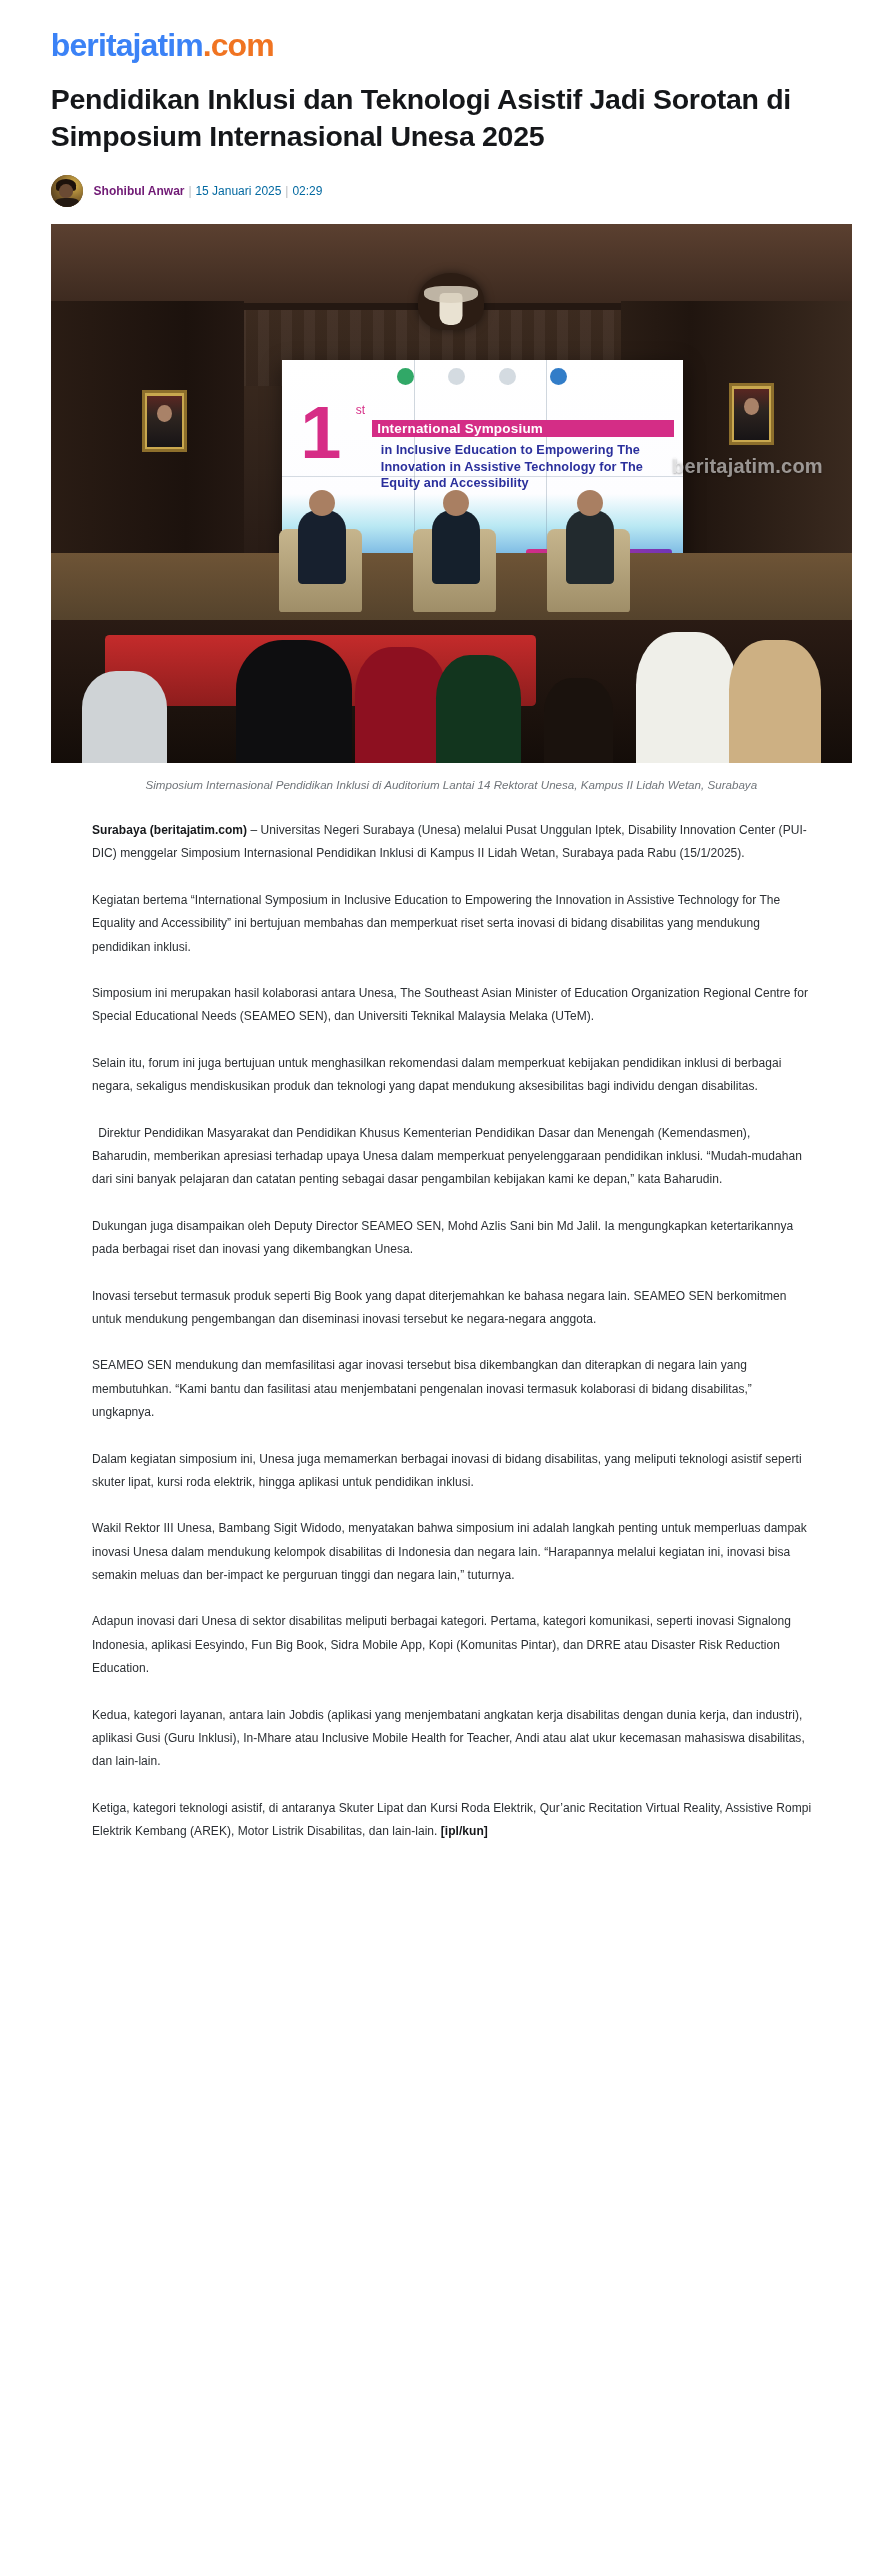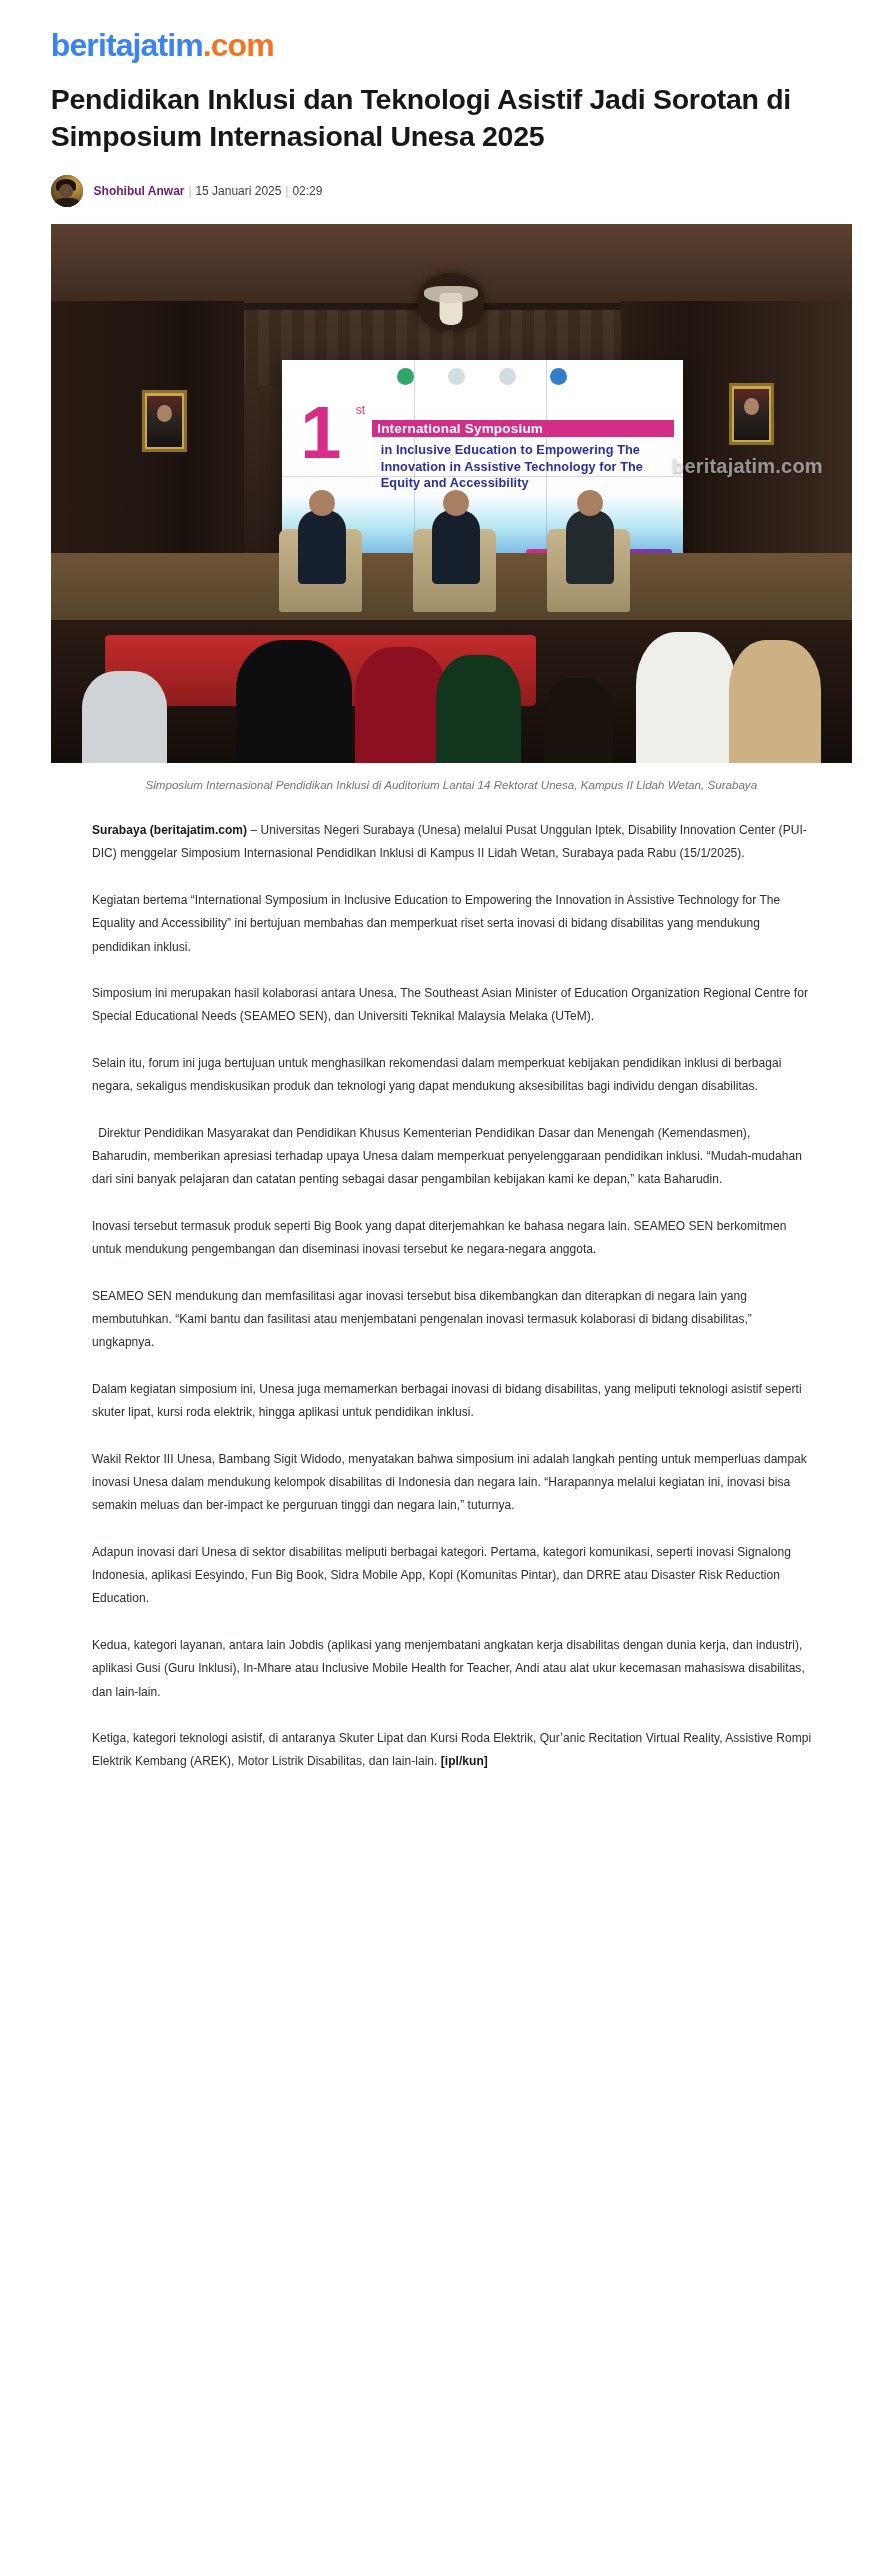--- a/index.html
+++ b/index.html
@@ -48,21 +48,21 @@
     background: #6b5638;
     position: relative;
   }
   .avatar .av-bg { position:absolute; inset:0; background: radial-gradient(circle at 70% 30%, #d8b24a 0%, #8a6a2e 45%, #3a2a18 100%); }
   .avatar .av-face { position:absolute; left:26%; top:26%; width:42%; height:46%; border-radius:50% 50% 45% 45%; background:#6a4a33; }
   .avatar .av-hair { position:absolute; left:16%; top:10%; width:64%; height:40%; border-radius:50% 50% 20% 20%; background:#1d120b; }
   .avatar .av-body { position:absolute; left:12%; bottom:0; width:76%; height:30%; border-radius:40% 40% 0 0; background:#241a12; }
   .byline-text { font-size: 12px; line-height:1.2; white-space:nowrap; }
   .byline-author { font-weight: 700; color:#701a75; }
   .byline-sep { color:#b9bcc0; padding: 0 3.9px; }
-  .byline-meta { color:#404040; }
+  .byline-meta { color:#0369a1; }
 
   
   .figure { margin: 0 0 0 10.8px; width: 801px; }
   .photo {
     position: relative;
     width: 801px;
     height: 539px;
     overflow: hidden;
     background: #2b1f17;
   }
@@ -253,20 +253,21 @@
   </figure>
 
   <div class="article">
 
     <p><b>Surabaya (beritajatim.com)</b><span> – </span><span>Universitas Negeri Surabaya (Unesa) melalui Pusat Unggulan Iptek, Disability Innovation Center (PUI-DIC) menggelar Simposium Internasional Pendidikan Inklusi di Kampus II Lidah Wetan, Surabaya pada Rabu (15/1/2025).</span></p>
 
     <p>Kegiatan bertema “International Symposium in Inclusive Education to Empowering the Innovation in Assistive Technology for The Equality and Accessibility” ini bertujuan membahas dan memperkuat riset serta inovasi di bidang disabilitas yang mendukung pendidikan inklusi.</p>
     <p>Simposium ini merupakan hasil kolaborasi antara Unesa, The Southeast Asian Minister of Education Organization Regional Centre for Special Educational Needs (SEAMEO SEN), dan Universiti Teknikal Malaysia Melaka (UTeM).</p>
     <p>Selain itu, forum ini juga bertujuan untuk menghasilkan rekomendasi dalam memperkuat kebijakan pendidikan inklusi di berbagai negara, sekaligus mendiskusikan produk dan teknologi yang dapat mendukung aksesibilitas bagi individu dengan disabilitas.</p>
     <p class="indent">Direktur Pendidikan Masyarakat dan Pendidikan Khusus Kementerian Pendidikan Dasar dan Menengah (Kemendasmen), Baharudin, memberikan apresiasi terhadap upaya Unesa dalam memperkuat penyelenggaraan pendidikan inklusi. “Mudah-mudahan dari sini banyak pelajaran dan catatan penting sebagai dasar pengambilan kebijakan kami ke depan,” kata Baharudin.</p>
+    <p>Dukungan juga disampaikan oleh Deputy Director SEAMEO SEN, Mohd Azlis Sani bin Md Jalil. Ia mengungkapkan ketertarikannya pada berbagai riset dan inovasi yang dikembangkan Unesa.</p>
     <p>Inovasi tersebut termasuk produk seperti Big Book yang dapat diterjemahkan ke bahasa negara lain. SEAMEO SEN berkomitmen untuk mendukung pengembangan dan diseminasi inovasi tersebut ke negara-negara anggota.</p>
     <p>SEAMEO SEN mendukung dan memfasilitasi agar inovasi tersebut bisa dikembangkan dan diterapkan di negara lain yang membutuhkan. “Kami bantu dan fasilitasi atau menjembatani pengenalan inovasi termasuk kolaborasi di bidang disabilitas,” ungkapnya.</p>
     <p>Dalam kegiatan simposium ini, Unesa juga memamerkan berbagai inovasi di bidang disabilitas, yang meliputi teknologi asistif seperti skuter lipat, kursi roda elektrik, hingga aplikasi untuk pendidikan inklusi.</p>
     <p>Wakil Rektor III Unesa, Bambang Sigit Widodo, menyatakan bahwa simposium ini adalah langkah penting untuk memperluas dampak inovasi Unesa dalam mendukung kelompok disabilitas di Indonesia dan negara lain. “Harapannya melalui kegiatan ini, inovasi bisa semakin meluas dan ber-impact ke perguruan tinggi dan negara lain,” tuturnya.</p>
     <p>Adapun inovasi dari Unesa di sektor disabilitas meliputi berbagai kategori. Pertama, kategori komunikasi, seperti inovasi Signalong Indonesia, aplikasi Eesyindo, Fun Big Book, Sidra Mobile App, Kopi (Komunitas Pintar), dan DRRE atau Disaster Risk Reduction Education.</p>
     <p>Kedua, kategori layanan, antara lain Jobdis (aplikasi yang menjembatani angkatan kerja disabilitas dengan dunia kerja, dan industri), aplikasi Gusi (Guru Inklusi), In-Mhare atau Inclusive Mobile Health for Teacher, Andi atau alat ukur kecemasan mahasiswa disabilitas, dan lain-lain.</p>
 
     <p><span>Ketiga, kategori teknologi asistif, di antaranya Skuter Lipat dan Kursi Roda Elektrik, Qur’anic Recitation Virtual Reality, Assistive Rompi Elektrik Kembang (AREK), Motor Listrik Disabilitas, dan lain-lain. </span><b>[ipl/kun]</b></p>
   </div>
 

